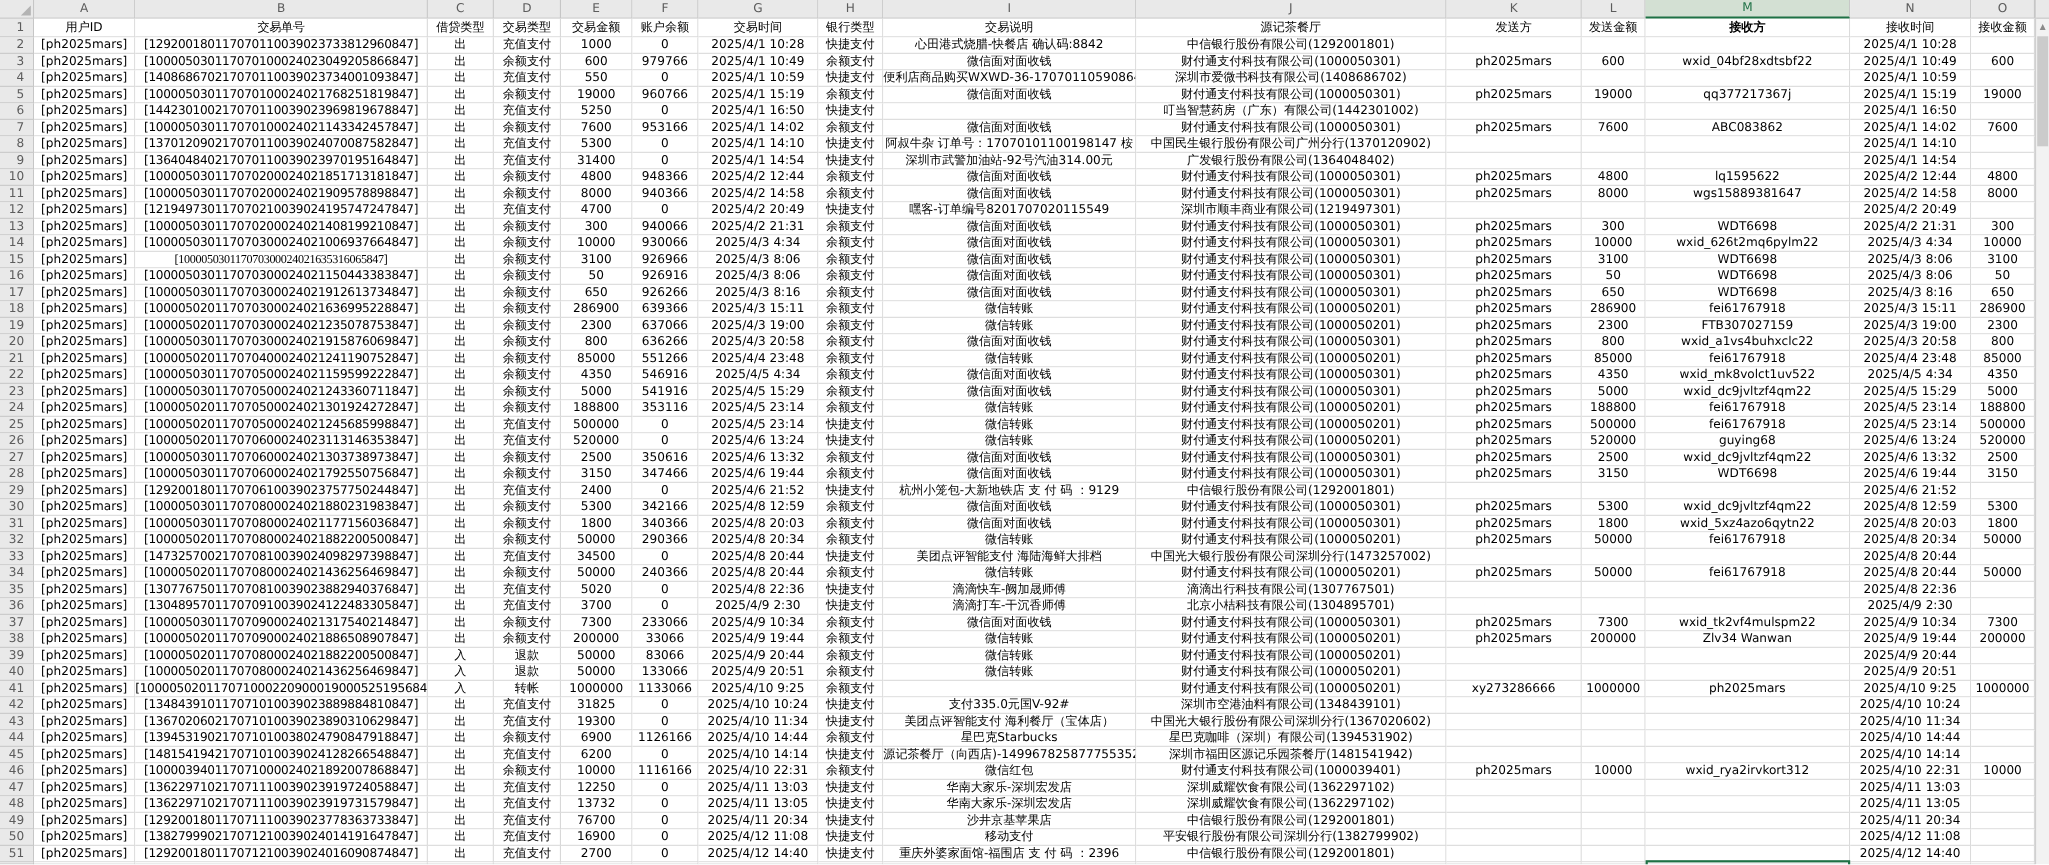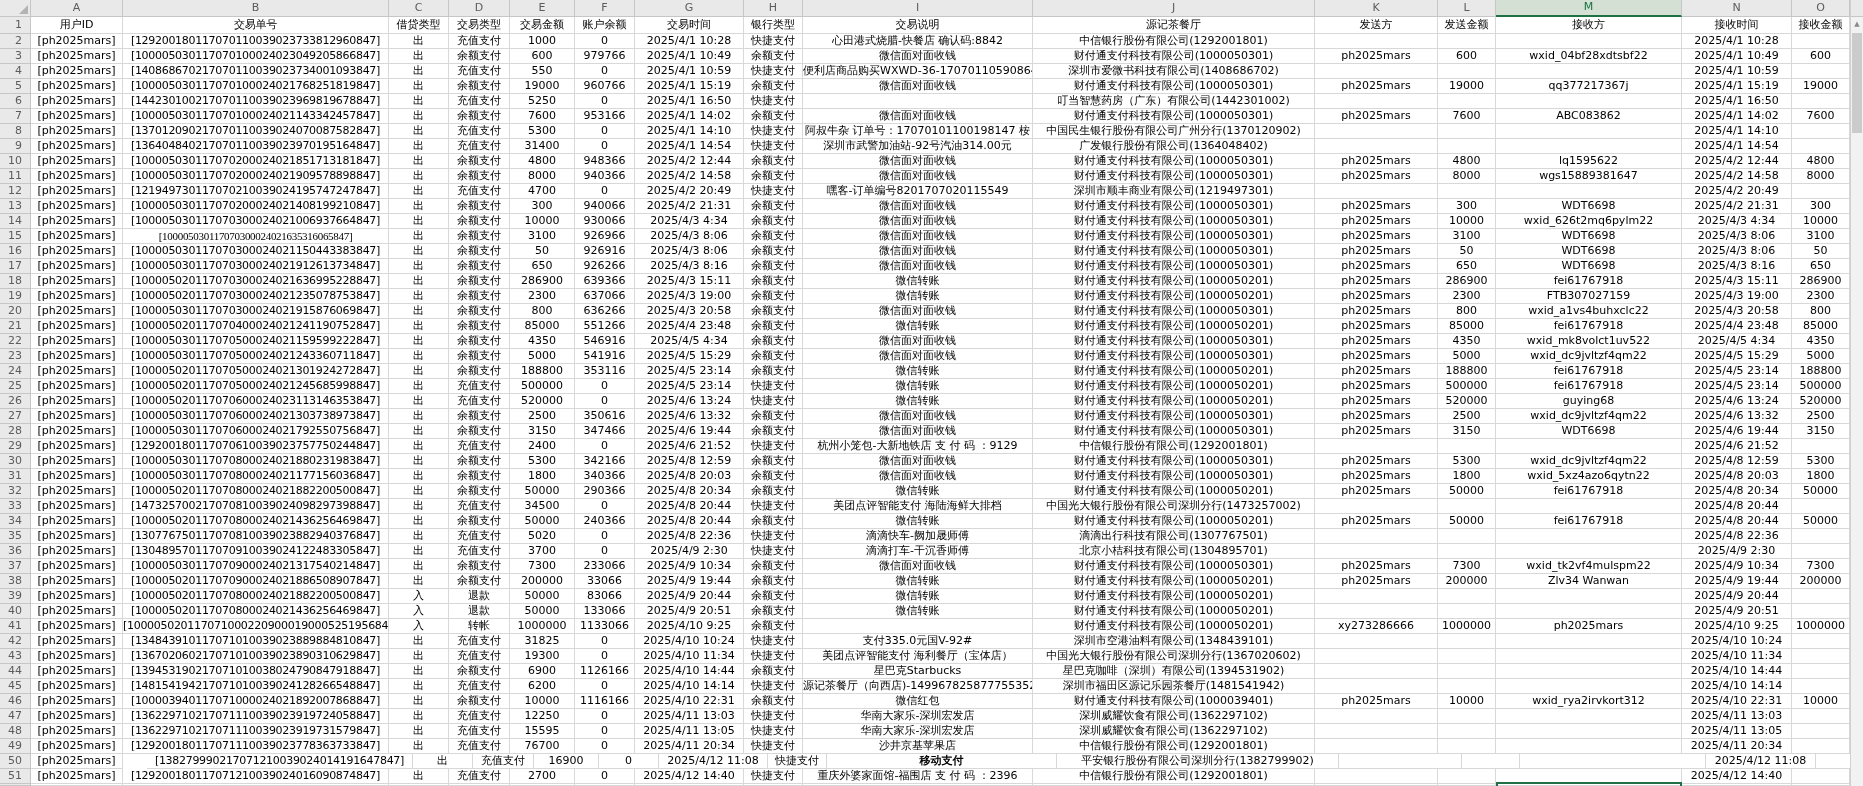--- a/index.html
+++ b/index.html
@@ -67,21 +67,21 @@
         <div class="c" style="width: 60px;">借贷类型</div>
         <div class="c" style="width: 61px;">交易类型</div>
         <div class="c" style="width: 65px;">交易金额</div>
         <div class="c" style="width: 60px;">账户余额</div>
         <div class="c" style="width: 109px;">交易时间</div>
         <div class="c" style="width: 59px;">银行类型</div>
         <div class="c" style="width: 230px;">交易说明</div>
         <div class="c" style="width: 282px;">源记茶餐厅</div>
         <div class="c" style="width: 123px;">发送方</div>
         <div class="c" style="width: 58px;">发送金额</div>
-        <div class="c" style="width: 186px;">接收方</div>
+        <div class="c" style="width: 186px; font-weight: bold;">接收方</div>
         <div class="c" style="width: 110px;">接收时间</div>
         <div class="c" style="width: 58px;">接收金额</div>
       </div>
       <div class="row">
         <div class="rn">2</div>
         <div class="c" style="width: 92px;">[ph2025mars]</div>
         <div class="c colB" style="width: 266px;">[129200180117070110039023733812960847]</div>
         <div class="c" style="width: 60px;">出</div>
         <div class="c" style="width: 61px;">充值支付</div>
         <div class="c" style="width: 65px;">1000</div>
@@ -905,21 +905,21 @@
         <div class="c" style="width: 186px;"></div>
         <div class="c" style="width: 110px;">2025/4/11 13:03</div>
         <div class="c" style="width: 58px;"></div>
       </div>
       <div class="row">
         <div class="rn">48</div>
         <div class="c" style="width: 92px;">[ph2025mars]</div>
         <div class="c colB" style="width: 266px;">[136229710217071110039023919731579847]</div>
         <div class="c" style="width: 60px;">出</div>
         <div class="c" style="width: 61px;">充值支付</div>
-        <div class="c" style="width: 65px;">15595</div>
+        <div class="c" style="width: 65px;">13732</div>
         <div class="c" style="width: 60px;">0</div>
         <div class="c" style="width: 109px;">2025/4/11 13:05</div>
         <div class="c" style="width: 59px;">快捷支付</div>
         <div class="c" style="width: 230px;">华南大家乐-深圳宏发店</div>
         <div class="c" style="width: 282px;">深圳威耀饮食有限公司(1362297102)</div>
         <div class="c" style="width: 123px;"></div>
         <div class="c" style="width: 58px;"></div>
         <div class="c" style="width: 186px;"></div>
         <div class="c" style="width: 110px;">2025/4/11 13:05</div>
         <div class="c" style="width: 58px;"></div>
@@ -938,28 +938,28 @@
         <div class="c" style="width: 282px;">中信银行股份有限公司(1292001801)</div>
         <div class="c" style="width: 123px;"></div>
         <div class="c" style="width: 58px;"></div>
         <div class="c" style="width: 186px;"></div>
         <div class="c" style="width: 110px;">2025/4/11 20:34</div>
         <div class="c" style="width: 58px;"></div>
       </div>
       <div class="row">
         <div class="rn">50</div>
         <div class="c" style="width: 92px;">[ph2025mars]</div>
-        <div class="c colB" style="width: 266px; margin-left: 24px;">[138279990217071210039024014191647847]</div>
+        <div class="c colB" style="width: 266px;">[138279990217071210039024014191647847]</div>
         <div class="c" style="width: 60px;">出</div>
         <div class="c" style="width: 61px;">充值支付</div>
         <div class="c" style="width: 65px;">16900</div>
         <div class="c" style="width: 60px;">0</div>
         <div class="c" style="width: 109px;">2025/4/12 11:08</div>
         <div class="c" style="width: 59px;">快捷支付</div>
-        <div class="c" style="width: 230px; font-weight: bold;">移动支付</div>
+        <div class="c" style="width: 230px;">移动支付</div>
         <div class="c" style="width: 282px;">平安银行股份有限公司深圳分行(1382799902)</div>
         <div class="c" style="width: 123px;"></div>
         <div class="c" style="width: 58px;"></div>
         <div class="c" style="width: 186px;"></div>
         <div class="c" style="width: 110px;">2025/4/12 11:08</div>
         <div class="c" style="width: 58px;"></div>
       </div>
       <div class="row">
         <div class="rn">51</div>
         <div class="c" style="width: 92px;">[ph2025mars]</div>

